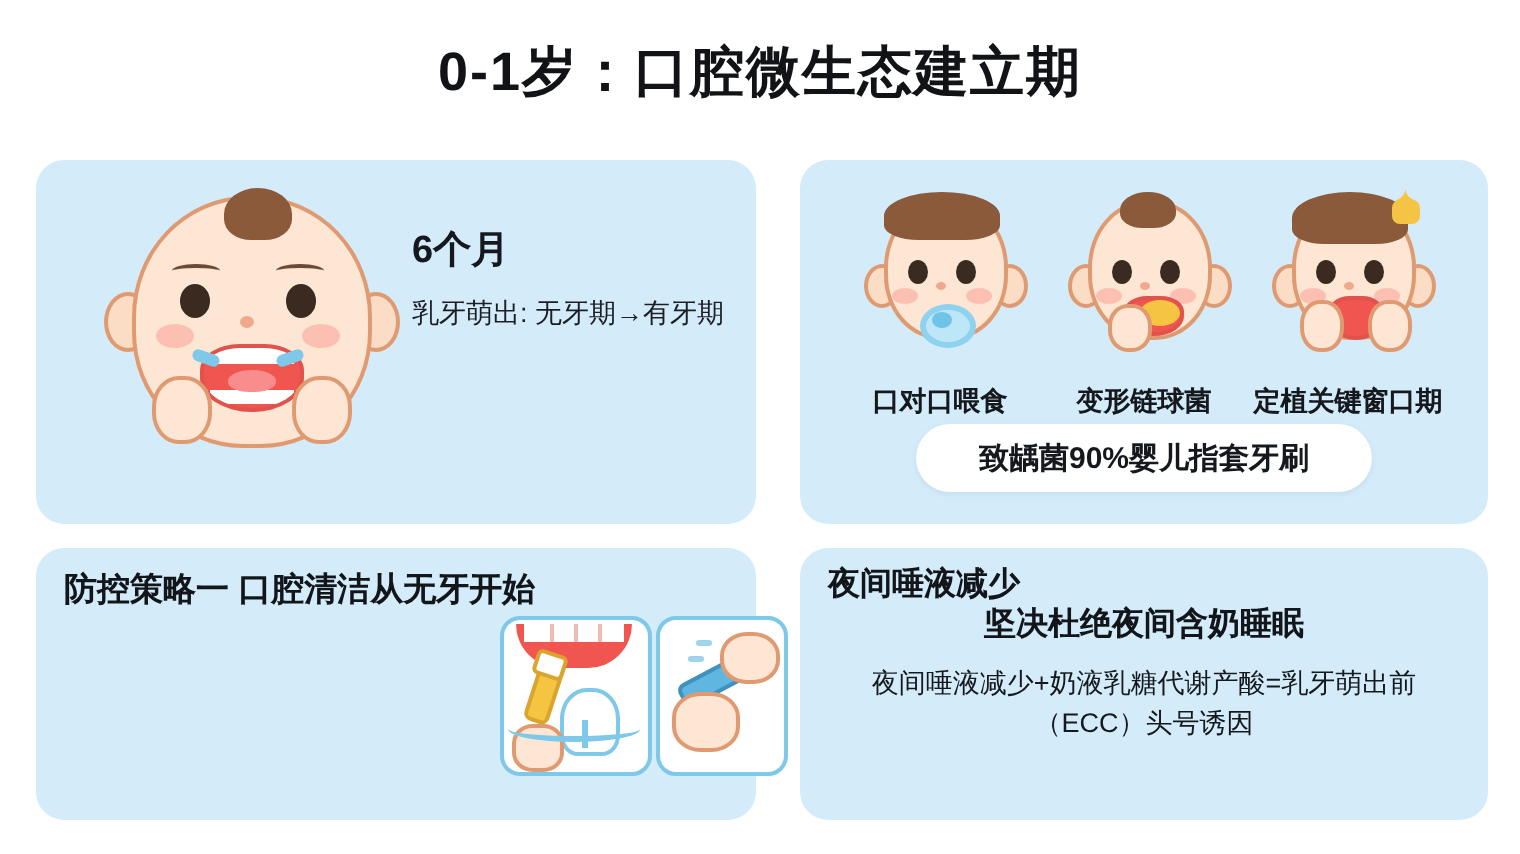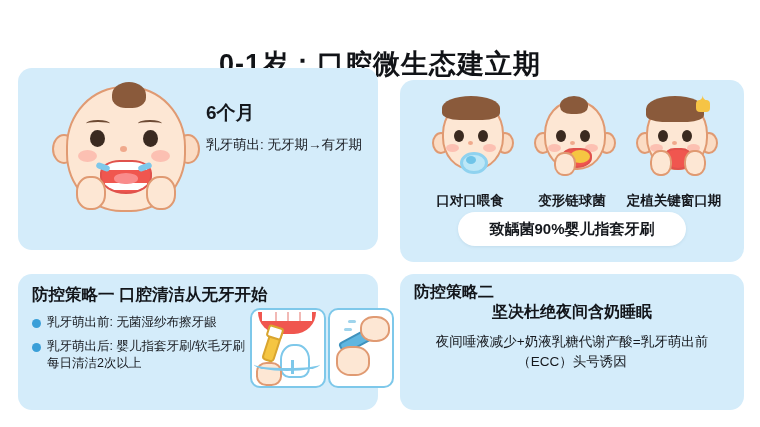--- a/index.html
+++ b/index.html
@@ -10,30 +10,29 @@
     overflow:hidden;position:relative;
   }
   .page{position:absolute;inset:0;}
 
   
   .title{
     position:absolute;left:0;top:18px;width:760px;
     text-align:center;
     font-size:27px;font-weight:bold;color:#111317;
     letter-spacing:1px;
-    margin-top:28px;
   }
 
   
   .panel{
     position:absolute;
     background:#d4ecfa;
     border-radius:14px;
   }
-  #panel-tl{left:18px;top:68px;width:360px;height:182px;}
+  #panel-tl{left:18px;top:80px;width:360px;height:182px;}
   #panel-tr{left:400px;top:80px;width:344px;height:182px;}
   #panel-bl{left:18px;top:274px;width:360px;height:136px;}
   #panel-br{left:400px;top:274px;width:344px;height:136px;}
 
   
   .tl-text{position:absolute;left:188px;top:32px;}
   .tl-head{font-size:19px;font-weight:bold;color:#15181d;}
   .tl-sub{font-size:13.5px;color:#1b1e24;margin-top:10px;white-space:nowrap;}
   .tl-caption{
     position:absolute;left:0;top:148px;width:360px;text-align:center;
@@ -194,30 +193,20 @@
       </div>
       <div class="trio-label">定植关键窗口期</div>
     </div>
 
     <div class="pill">致龋菌90%婴儿指套牙刷</div>
   </div>
 
   <div class="panel" id="panel-bl">
     <div class="bl-head">防控策略一  口腔清洁从无牙开始</div>
 
-    <div class="bullets">
-      <div class="bullet">
-        <span class="dot"></span>
-        <span class="bullet-text">乳牙萌出前: 无菌湿纱布擦牙龈</span>
-      </div>
-      <div class="bullet">
-        <span class="dot"></span>
-        <span class="bullet-text">乳牙萌出后: 婴儿指套牙刷/软毛牙刷每日清洁2次以上</span>
-      </div>
-    </div>
 
     <div class="ill-card" id="ill-1">
       <div style="position:absolute;left:6px;top:2px;width:58px;height:22px;background:#f0564f;border-radius:0 0 30px 30px;"></div>
       <div style="position:absolute;left:10px;top:2px;width:50px;height:9px;background:#ffffff;"></div>
       <div style="position:absolute;left:23px;top:2px;width:2px;height:9px;background:#f2b9b5;"></div>
       <div style="position:absolute;left:35px;top:2px;width:2px;height:9px;background:#f2b9b5;"></div>
       <div style="position:absolute;left:47px;top:2px;width:2px;height:9px;background:#f2b9b5;"></div>
       <div style="position:absolute;left:28px;top:34px;width:26px;height:30px;background:#ffffff;border:2px solid #7ec8ea;border-radius:45% 45% 30% 30%;"></div>
       <div style="position:absolute;left:39px;top:50px;width:3px;height:14px;background:#7ec8ea;"></div>
       <div style="position:absolute;left:14px;top:18px;width:9px;height:30px;background:#f5c542;border:2px solid #d9a52f;border-radius:4px;transform:rotate(18deg);"></div>
@@ -230,18 +219,18 @@
       <div style="position:absolute;left:8px;top:22px;width:42px;height:9px;background:#5fb6e0;border:2px solid #3f92bd;border-radius:4px;transform:rotate(-28deg);"></div>
       <div style="position:absolute;left:34px;top:12px;width:14px;height:10px;background:#ffffff;border:2px solid #3f92bd;border-radius:3px;transform:rotate(-28deg);"></div>
       <div style="position:absolute;left:30px;top:6px;width:26px;height:22px;background:#fde7d4;border:2px solid #e09a72;border-radius:45%;"></div>
       <div style="position:absolute;left:6px;top:36px;width:30px;height:26px;background:#fde7d4;border:2px solid #e09a72;border-radius:42%;"></div>
       <div style="position:absolute;left:18px;top:10px;width:8px;height:3px;background:#9fd4ec;border-radius:2px;"></div>
       <div style="position:absolute;left:14px;top:18px;width:8px;height:3px;background:#9fd4ec;border-radius:2px;"></div>
     </div>
   </div>
 
   <div class="panel" id="panel-br">
-    <div class="br-h1">防控策略二</div>
+    <div class="br-h1">夜间唾液减少</div>
     <div class="br-h2">坚决杜绝夜间含奶睡眠</div>
     <div class="br-body">夜间唾液减少+奶液乳糖代谢产酸=乳牙萌出前（ECC）头号诱因</div>
   </div>
 
 </div>
 
 </body></html>

